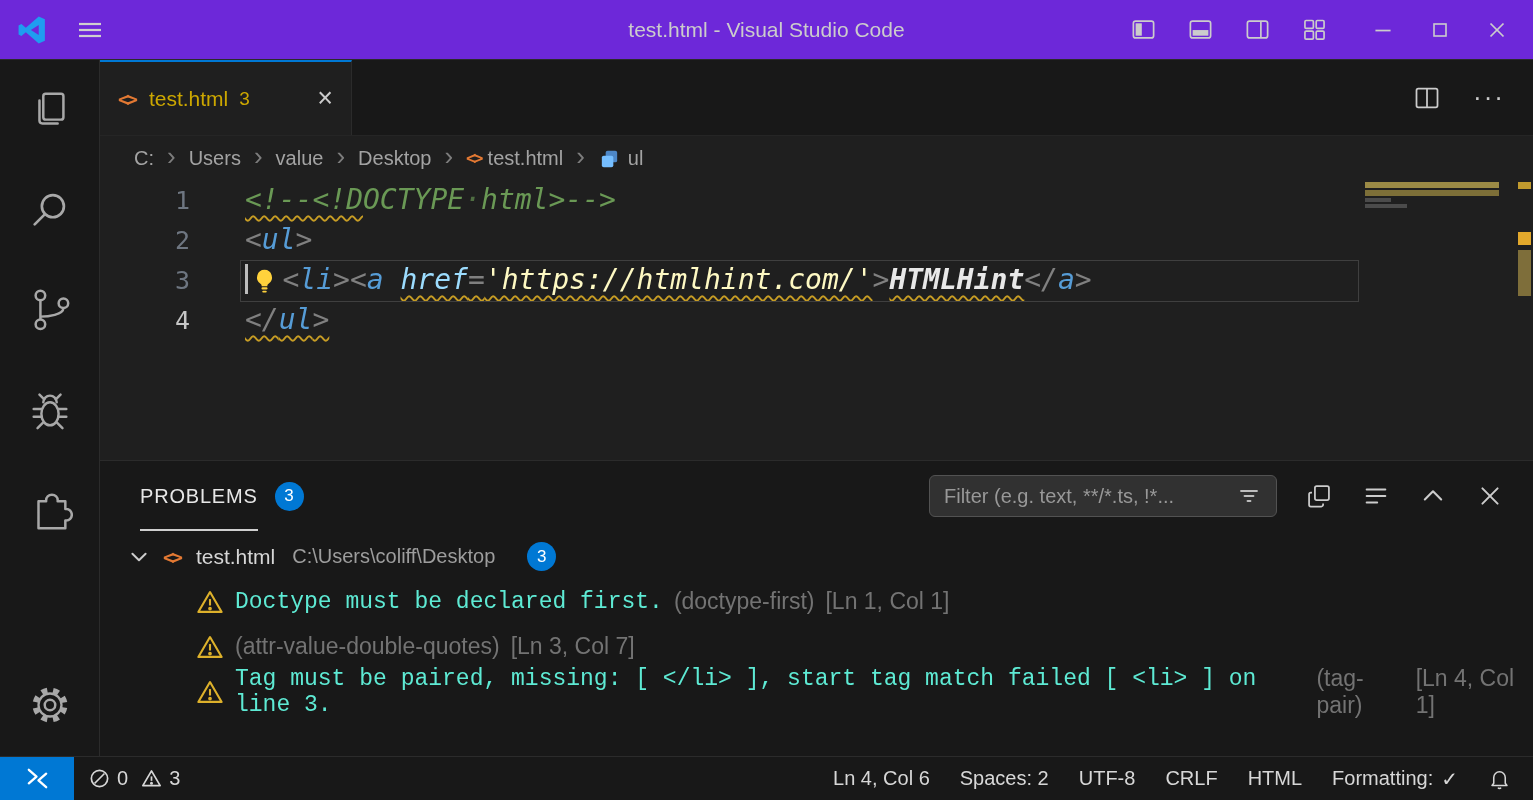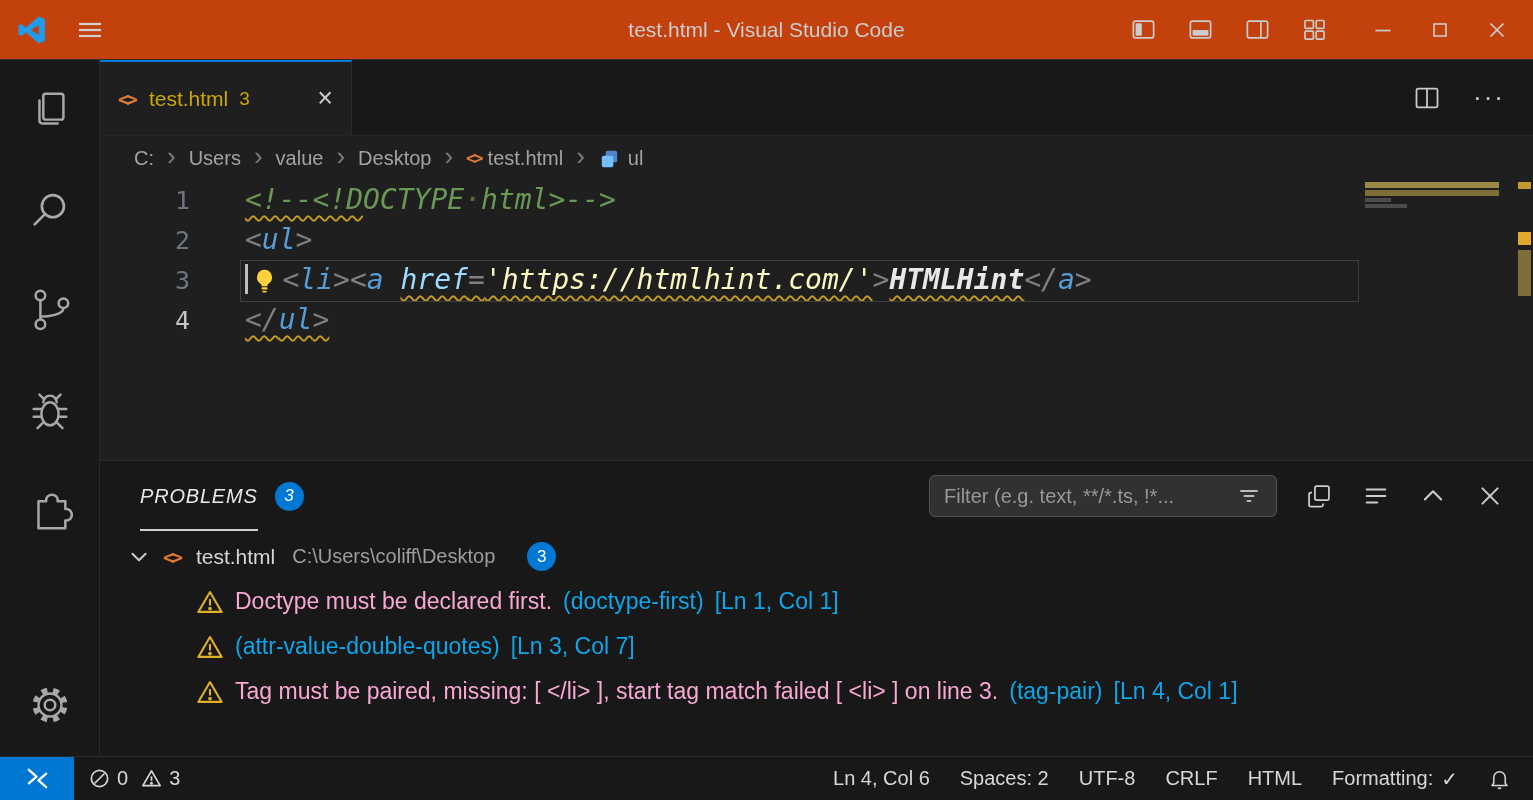--- a/index.html
+++ b/index.html
@@ -5,21 +5,21 @@
   * { box-sizing: border-box; }
   html,body { margin:0; padding:0; overflow:hidden; }
   body {
     width:1533px; height:800px; background:#1f1f1f; color:#cccccc;
     font-family:"Liberation Sans", sans-serif;
   }
   .app { position:relative; width:1533px; height:800px; }
 
   
   .titlebar { position:absolute; top:0; left:0; width:100%; height:60px;
-    background:#c2410c; border-bottom:1px solid #2b2b2b;
+    background:#6d28d9; border-bottom:1px solid #2b2b2b;
     display:flex; align-items:center; }
   .tb-left { display:flex; align-items:center; gap:30px; padding-left:18px; }
   .tb-title { position:absolute; left:0; right:0; text-align:center;
     font-size:21px; color:#cccccc; pointer-events:none; }
   .tb-right { margin-left:auto; display:flex; align-items:center; gap:29px; padding-right:22px; }
   .tb-btn { width:28px; height:28px; display:flex; align-items:center; justify-content:center; }
   .win-gap { margin-left:12px; }
 
   
   .activitybar { position:absolute; top:60px; left:0; width:100px; bottom:44px;
@@ -78,21 +78,21 @@
   .minimap { position:absolute; left:1263px; top:0; width:142px; height:100%; }
   .mm-bar { position:absolute; left:2px; }
   .ruler { position:absolute; right:0; top:0; width:17px; height:100%; }
   .rl-mark { position:absolute; left:2px; width:13px; }
 
   
   .panel { position:relative; height:296px; background:#181818;
     border-top:1px solid #2b2b2b; }
   .panel-header { height:70px; display:flex; align-items:center;
     padding:0 28px 0 40px; }
-  .panel-tab { display:flex; align-items:center; gap:17px; height:100%;font-style:italic; }
+  .panel-tab { display:flex; align-items:center; gap:17px; height:100%; }
   .panel-tab-label { height:100%; display:flex; align-items:center;
     font-size:20px; letter-spacing:.8px; color:#e7e7e7;
     border-bottom:2px solid #cfcfcf; padding-top:2px; }
   .badge { min-width:29px; height:29px; border-radius:15px; background:#0078d4;
     color:#ffffff; font-size:17px; display:flex; align-items:center;
     justify-content:center; padding:0 4px; }
   .panel-header-right { margin-left:auto; display:flex; align-items:center; gap:27px; }
   .filter-box { width:348px; height:42px; background:#313131;
     border:1px solid #525252; border-radius:6px; display:flex; align-items:center;
     padding:0 12px; gap:8px; }
@@ -101,22 +101,22 @@
   .filter-box input::placeholder { color:#989898; }
   .ph-icon { width:30px; height:30px; display:flex; align-items:center; justify-content:center; }
 
   .problems-body { padding-top:3px; }
   .file-row { height:45px; display:flex; align-items:center; padding-left:28px;
     gap:13px; }
   .file-name { color:#d6d6d6; font-size:21px; }
   .file-path { color:#9d9d9d; font-size:20px; margin-left:4px; margin-right:19px; }
   .prow { height:45px; display:flex; align-items:center; padding-left:96px;
     gap:11px; font-size:23px; }
-  .pmsg { color:#f9a8d4; }
-  .pdim { color:#0ea5e9; }
+  .pmsg { color:#5eead4;font-family:Liberation Mono, monospace; }
+  .pdim { color:#737373; }
 
   
   .statusbar { position:absolute; bottom:0; left:0; width:100%; height:44px;
     background:#181818; border-top:1px solid #2b2b2b; display:flex;
     align-items:center; font-size:20px; color:#d7d7d7; }
   .sb-remote { width:74px; height:100%; background:#0078d4; display:flex;
     align-items:center; justify-content:center; }
   .sb-item { padding:0 15px; display:flex; align-items:center; gap:8px; white-space:nowrap; }
   .sb-problems { gap:7px; }
   .sb-right { margin-left:auto; display:flex; align-items:center; }

